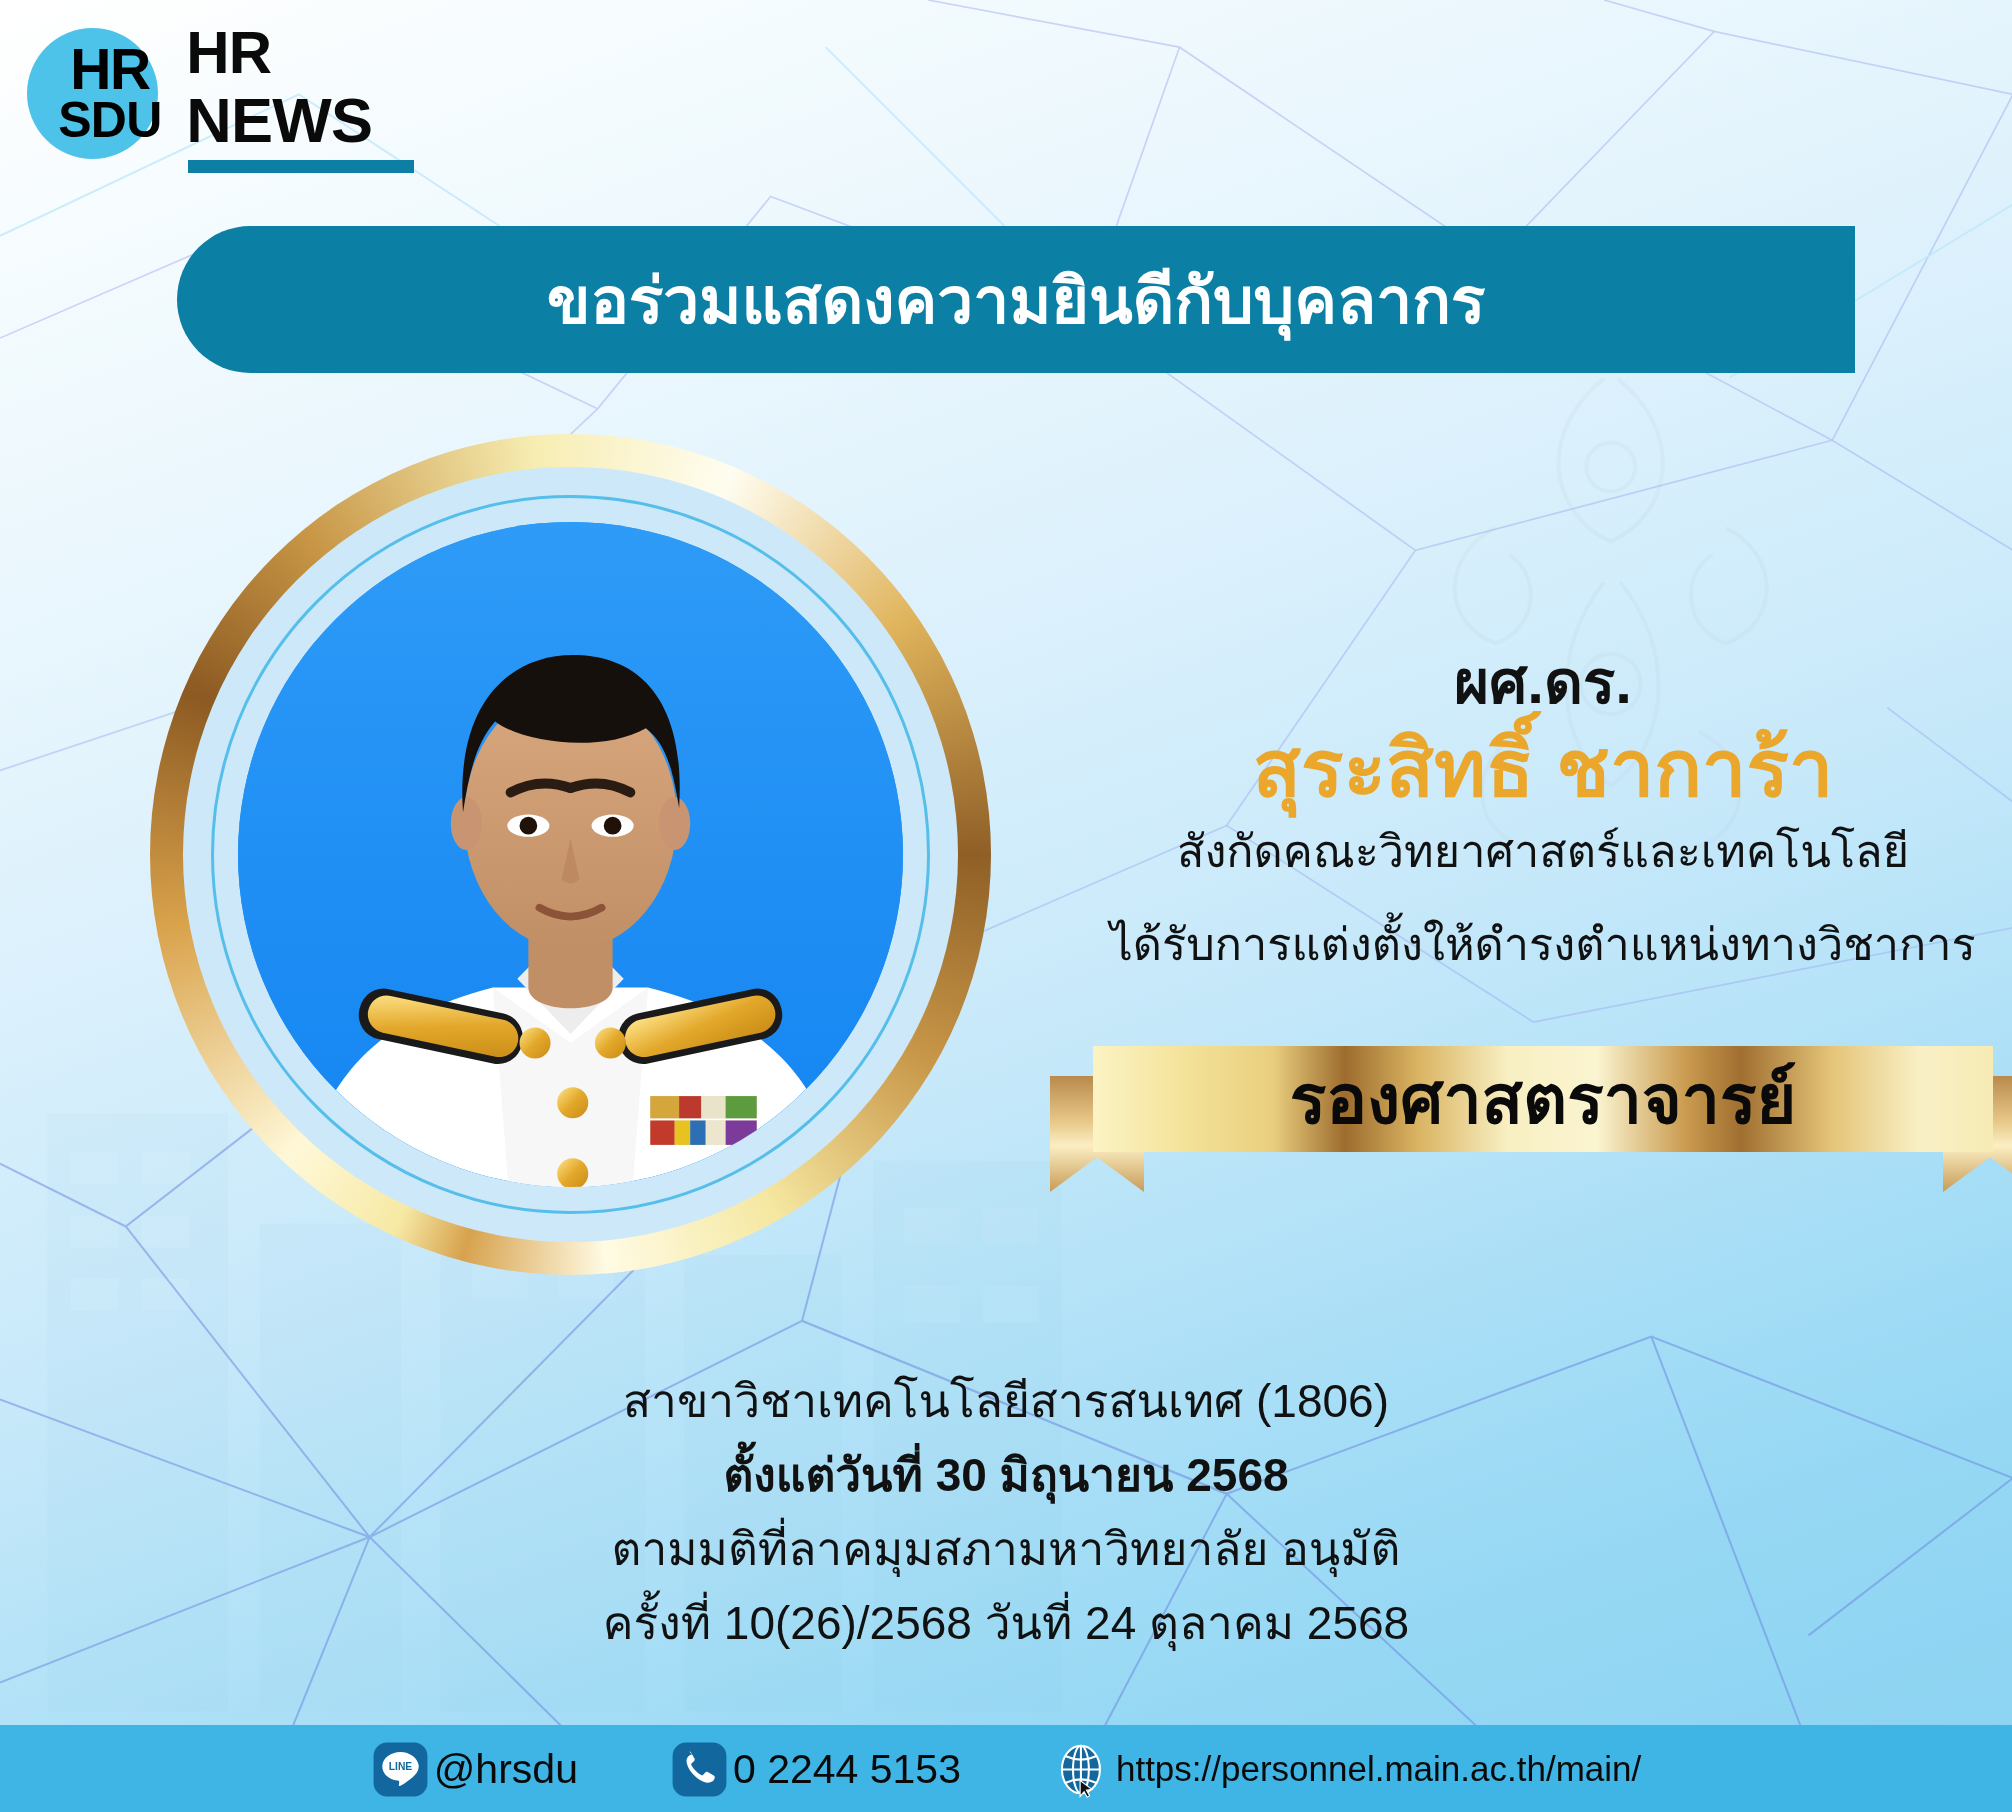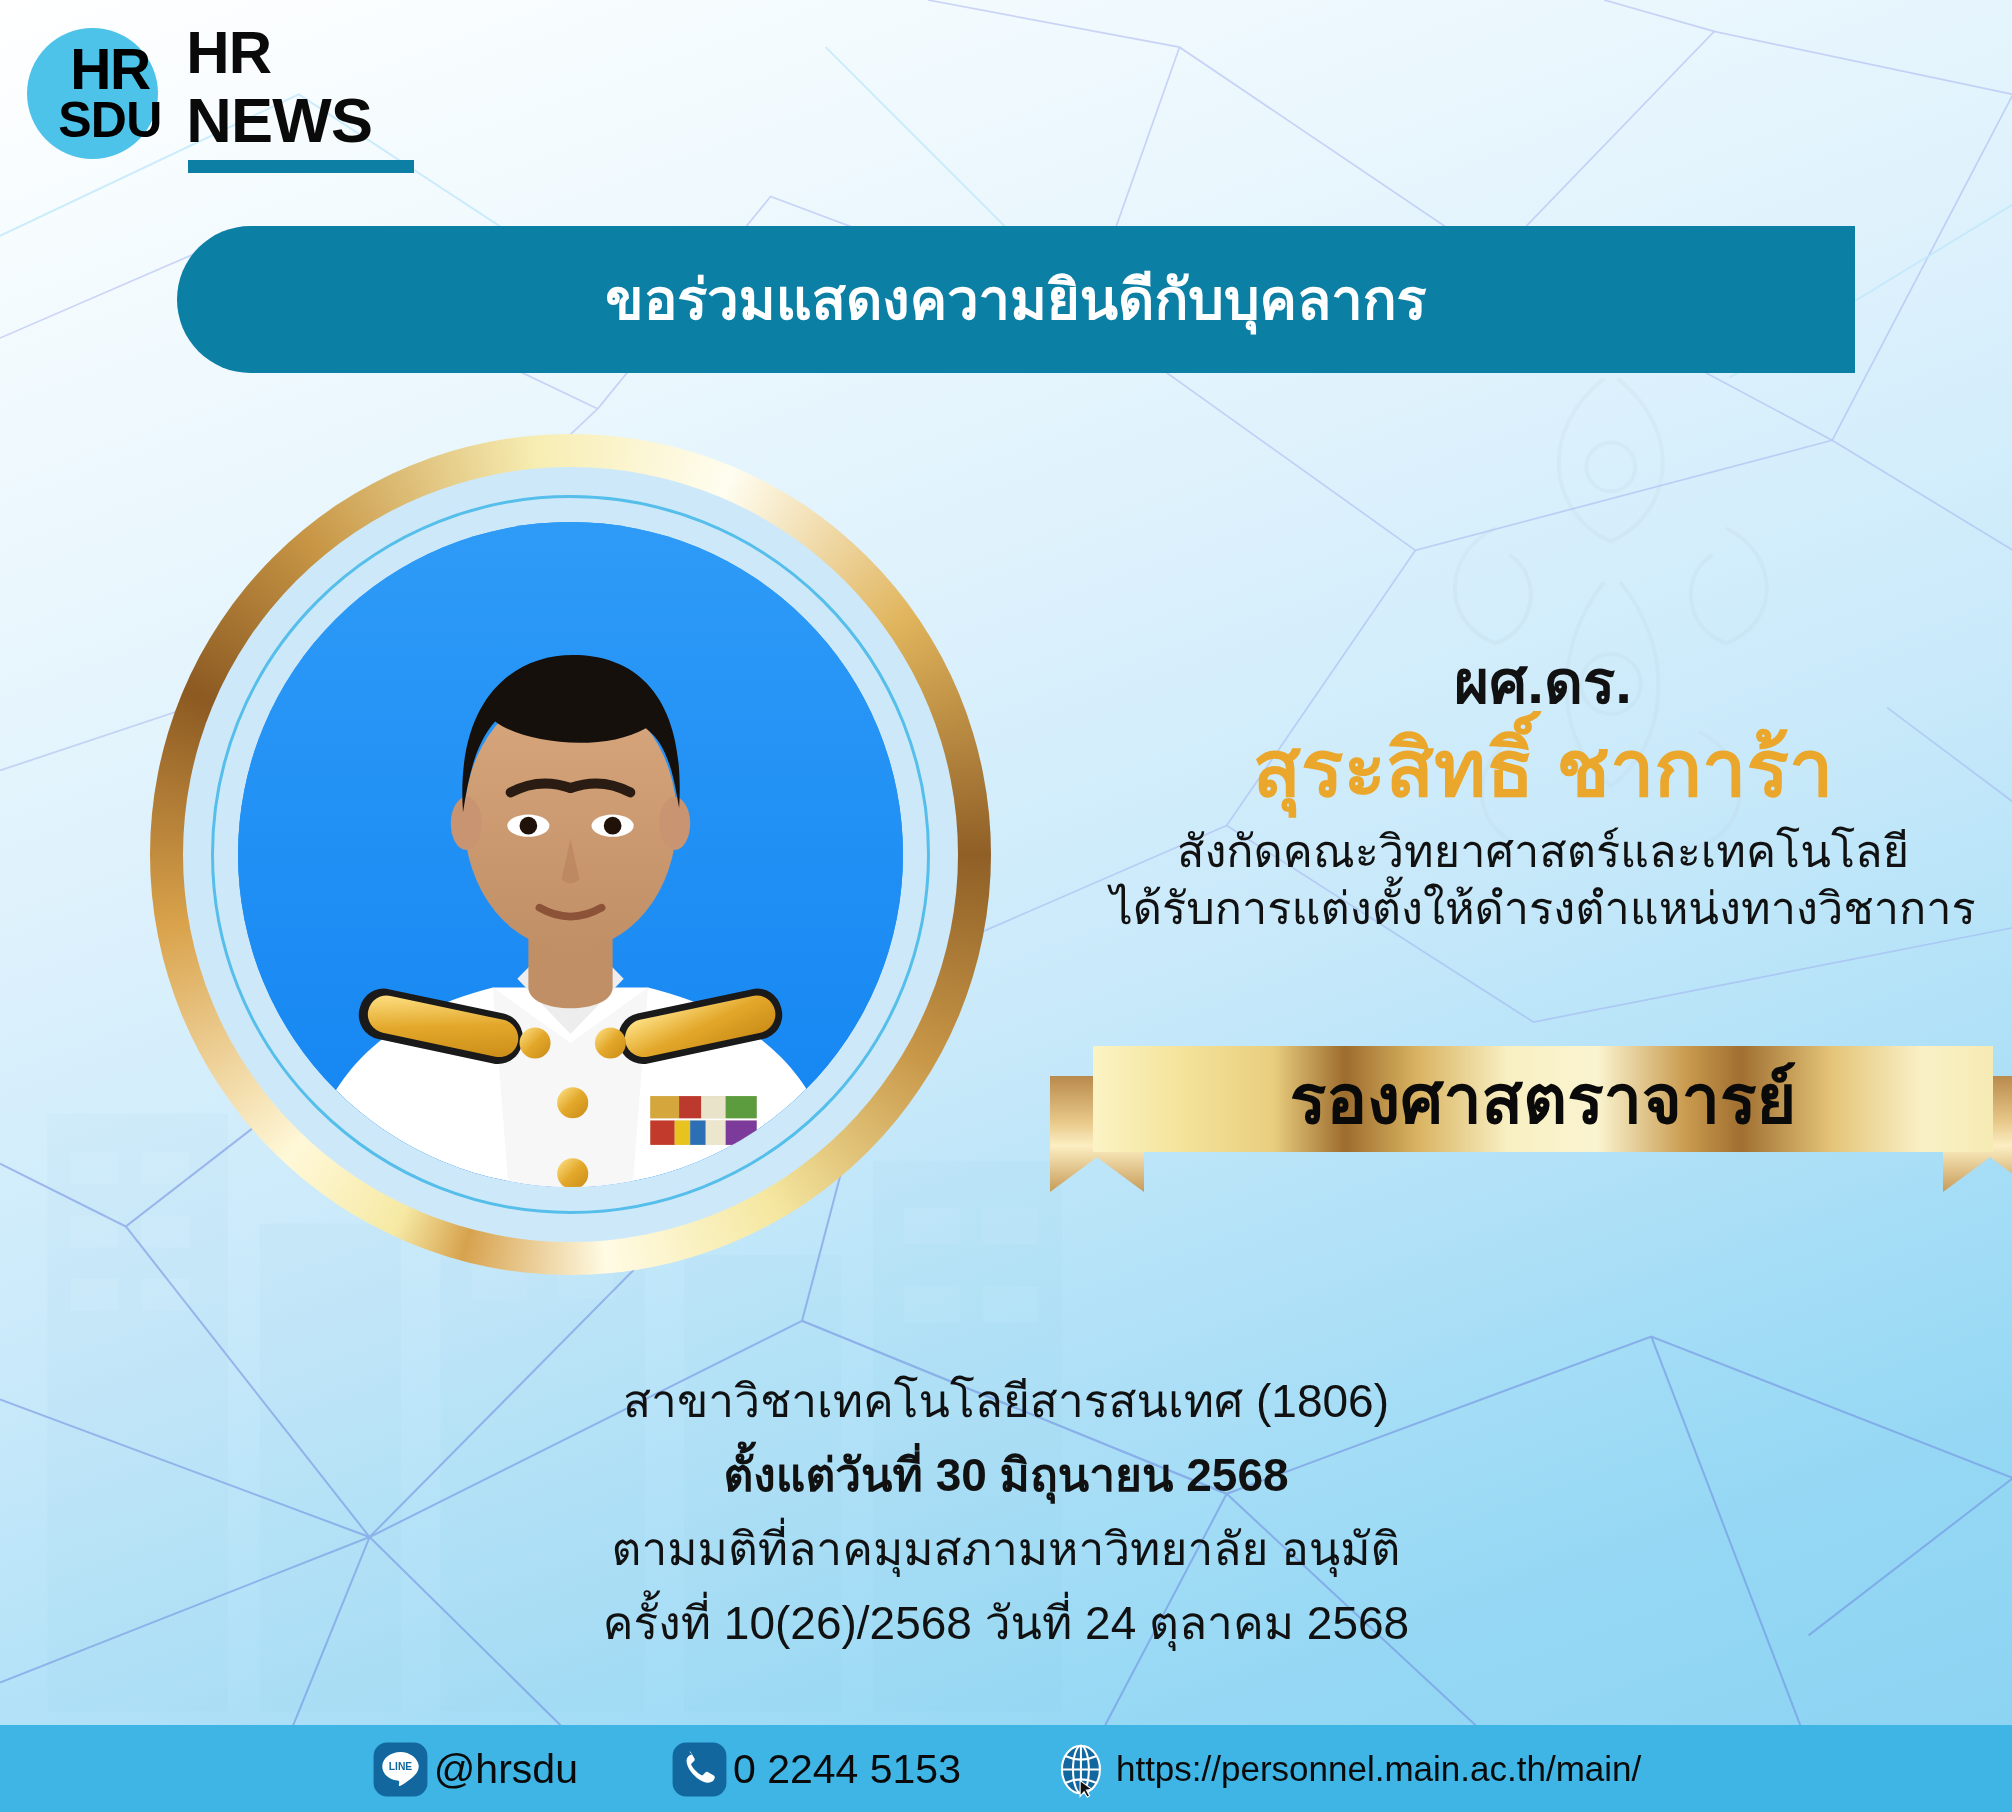--- a/index.html
+++ b/index.html
@@ -55,21 +55,21 @@
     position:absolute;left:177px;top:226px;width:1678px;height:147px;
     background:#0B7FA4;
     border-radius:118px 0 0 118px;
   }
   .headline-banner::after{
     content:"";position:absolute;right:-0.8px;top:0;width:0;height:0;
   }
   .headline-text{
     position:absolute;left:177px;top:226px;width:1678px;height:147px;
     display:flex;align-items:center;justify-content:center;
-    color:#ffffff;font-size:56px;font-weight:bold;letter-spacing:0px;
+    color:#ffffff;font-size:64px;font-weight:bold;letter-spacing:0px;
     white-space:nowrap;
   }
 
   
   .portrait-wrap{
     position:absolute;left:150px;top:434px;width:841px;height:841px;
   }
   .ring-gold{
     position:absolute;inset:0;border-radius:50%;
     background:conic-gradient(from 205deg,
@@ -100,21 +100,21 @@
     font-size:60px;font-weight:bold;color:#111;line-height:60px;
   }
   .fullname{
     font-size:79px;font-weight:bold;color:#EAA72C;line-height:93px;
     margin-top:9.4px;
   }
   .faculty{
     font-size:45px;color:#111;line-height:57px;margin-top:7.9px;
   }
   .appointed{
-    font-size:45px;color:#111;line-height:57px;
+    font-size:45px;color:#111;line-height:57px;margin-top:36px;
   }
 
   
   .ribbon{
     position:absolute;left:1050px;top:1022px;width:987px;height:169px;
   }
   .ribbon-tail-l{
     position:absolute;left:0px;top:54px;width:94px;height:116px;
     background:linear-gradient(180deg,#B98A4C 0%,#E8C98A 40%,#FCEEC2 60%,#C79B58 100%);
     clip-path:polygon(0 0,100% 0,100% 100%,50% 70%,0 100%);

